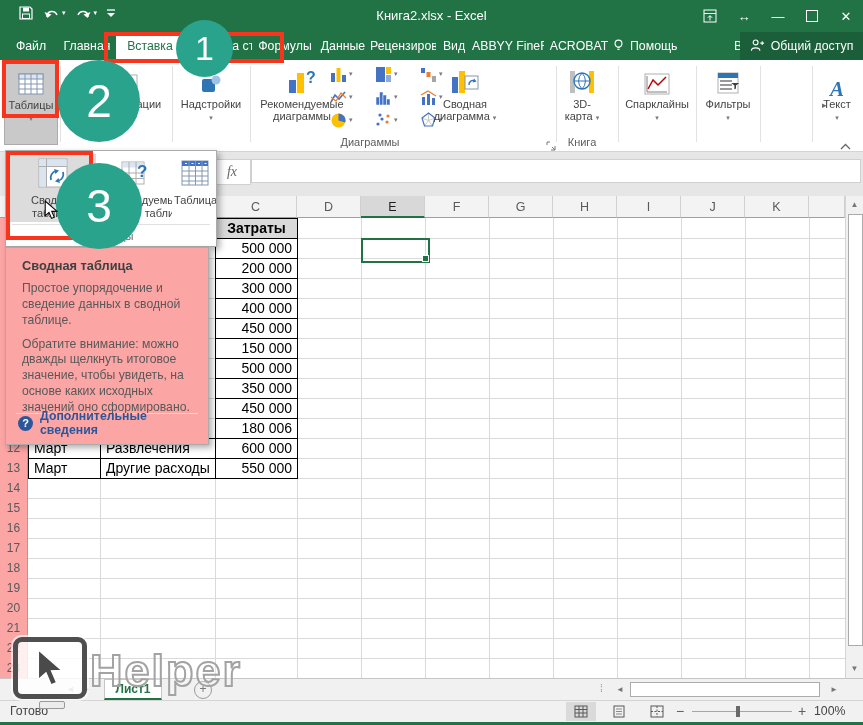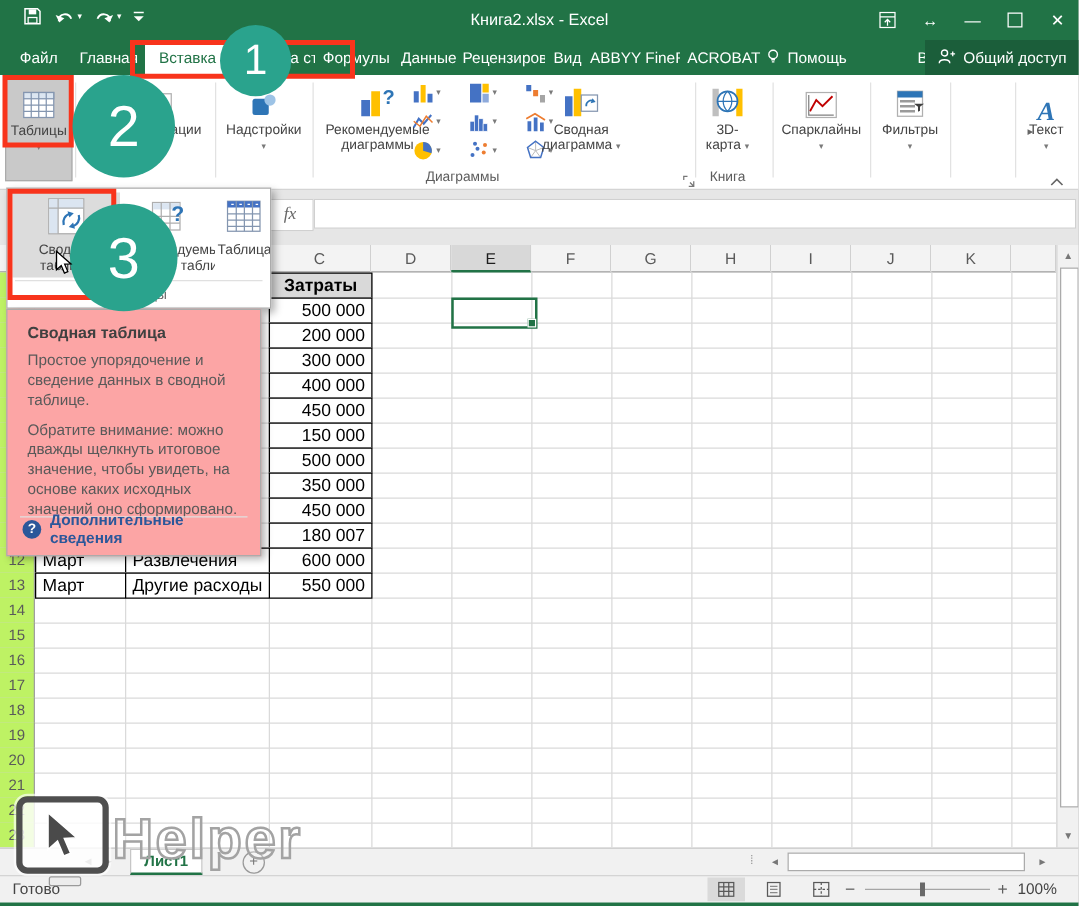--- a/index.html
+++ b/index.html
@@ -41,21 +41,21 @@
   #fxrow{position:absolute;left:0;top:152px;right:0;height:44px;background:#e6e6e6;}
   #fxbox{position:absolute;left:213px;top:7px;width:36px;height:24px;background:#fff;border:1px solid #d0d0d0;
          display:flex;align-items:center;justify-content:center;color:#666;
          font-family:"Liberation Serif",serif;font-style:italic;font-size:14px;}
   #fbar{position:absolute;left:251px;top:7px;right:2px;height:24px;background:#fff;border:1px solid #d0d0d0;box-sizing:border-box;}
   
   #sheet{position:absolute;left:0;top:196px;width:845px;height:482px;background:#fff;overflow:hidden;}
   .colhead{position:absolute;top:0;height:22px;background:#f3f3f3;border-right:1px solid #d0d0d0;
            border-bottom:1px solid #9f9f9f;color:#5a5a5a;font-size:12.5px;text-align:center;line-height:22px;box-sizing:border-box;}
   .colhead.selc{background:#d8d8d8;border-bottom:2px solid #217346;color:#1e1e1e;}
-  .rowhead{position:absolute;left:0;width:28px;height:21px;background:#bef264;border-right:1px solid #9f9f9f;
+  .rowhead{position:absolute;left:0;width:28px;height:21px;background:#fca5a5;border-right:1px solid #9f9f9f;
            border-bottom:1px solid #d0d0d0;color:#5a5a5a;font-size:12px;text-align:center;line-height:20px;box-sizing:border-box;}
   .vline{position:absolute;width:1px;background:#dadada;z-index:1;}
   .hline{position:absolute;height:1px;background:#dadada;z-index:1;}
   .cell{position:absolute;font-size:14px;color:#000;border:1px solid #000;box-sizing:border-box;background:#fff;
         line-height:19px;padding:0 5px;white-space:nowrap;overflow:hidden;z-index:2;}
   .cell.num{text-align:right;}
   .cell.hdr{background:#d9d9d9;font-weight:bold;text-align:center;}
   #selcell{position:absolute;border:2px solid #217346;z-index:3;}
   #selhandle{position:absolute;width:7px;height:7px;background:#217346;border:1px solid #fff;z-index:4;box-sizing:border-box;}
   
@@ -500,21 +500,21 @@
       <div class="cell hdr" style="left: 215px; top: 22px; width: 83px; height: 21px;">Затраты</div>
       <div class="cell num" style="left: 215px; top: 42px; width: 83px; height: 21px;">500 000</div>
       <div class="cell num" style="left: 215px; top: 62px; width: 83px; height: 21px;">200 000</div>
       <div class="cell num" style="left: 215px; top: 82px; width: 83px; height: 21px;">300 000</div>
       <div class="cell num" style="left: 215px; top: 102px; width: 83px; height: 21px;">400 000</div>
       <div class="cell num" style="left: 215px; top: 122px; width: 83px; height: 21px;">450 000</div>
       <div class="cell num" style="left: 215px; top: 142px; width: 83px; height: 21px;">150 000</div>
       <div class="cell num" style="left: 215px; top: 162px; width: 83px; height: 21px;">500 000</div>
       <div class="cell num" style="left: 215px; top: 182px; width: 83px; height: 21px;">350 000</div>
       <div class="cell num" style="left: 215px; top: 202px; width: 83px; height: 21px;">450 000</div>
-      <div class="cell num" style="left: 215px; top: 222px; width: 83px; height: 21px;">180 007</div>
+      <div class="cell num" style="left: 215px; top: 222px; width: 83px; height: 21px;">180 006</div>
       <div class="cell num" style="left: 215px; top: 242px; width: 83px; height: 21px;">600 000</div>
       <div class="cell num" style="left: 215px; top: 262px; width: 83px; height: 21px;">550 000</div>
       <div class="cell txt" style="left: 28px; top: 242px; width: 73px; height: 21px;">Март</div>
       <div class="cell txt" style="left: 100px; top: 242px; width: 116px; height: 21px;">Развлечения</div>
       <div class="cell txt" style="left: 28px; top: 262px; width: 73px; height: 21px;">Март</div>
       <div class="cell txt" style="left: 100px; top: 262px; width: 116px; height: 21px;">Другие расходы</div>
       <div id="selcell" style="left: 361px; top: 42px; width: 65px; height: 21px;"></div>
       <div id="selhandle" style="left: 422px; top: 59px;"></div>
     </div>
 

